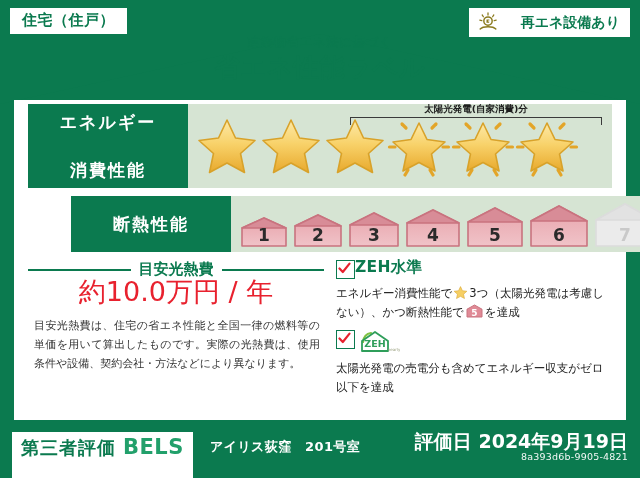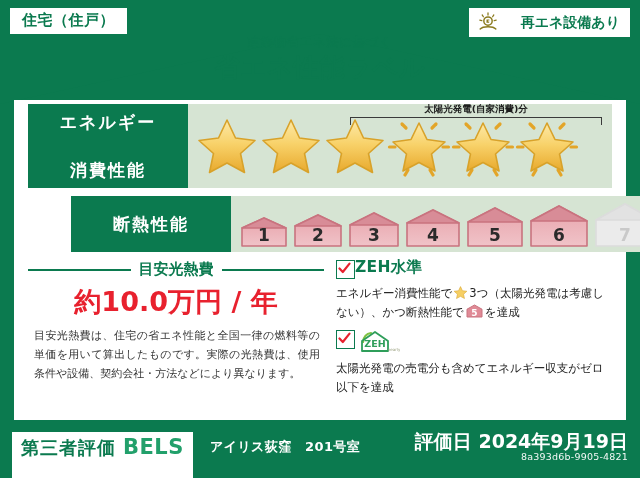--- a/index.html
+++ b/index.html
@@ -115,22 +115,22 @@
   .col-right{width:288px;position:relative;padding-left:12px;box-sizing:border-box;}
   .cost-head{
     display:flex;align-items:center;justify-content:center;gap:8px;
     margin-top:2px;
   }
   .cost-head .ln{flex:1;height:2px;background:#0b7a4f;}
   .cost-head .tx{
     color:#0b7a4f;font-size:15px;font-weight:bold;white-space:nowrap;line-height:1;
   }
   .cost-val{
-    text-align:center;color:#e8212e;font-size:27px;font-weight:bold;
-    margin-top:11px;line-height:1;letter-spacing:0px;
+    text-align:center;color:#e8212e;font-size:27px;font-weight:normal;
+    margin-top:1px;line-height:1;letter-spacing:0px;
   }
   .cost-note{
     margin-top:12px;font-size:11px;color:#333333;line-height:1.72;
     text-align:justify;padding:0 4px 0 6px;
   }
   .zeh-block{margin-bottom:9px;}
   .zeh-head{display:flex;align-items:flex-start;}
   .chk{
     width:17px;height:17px;border:1.6px solid #0b7a4f;background:#fff;
     position:relative;flex:0 0 auto;

